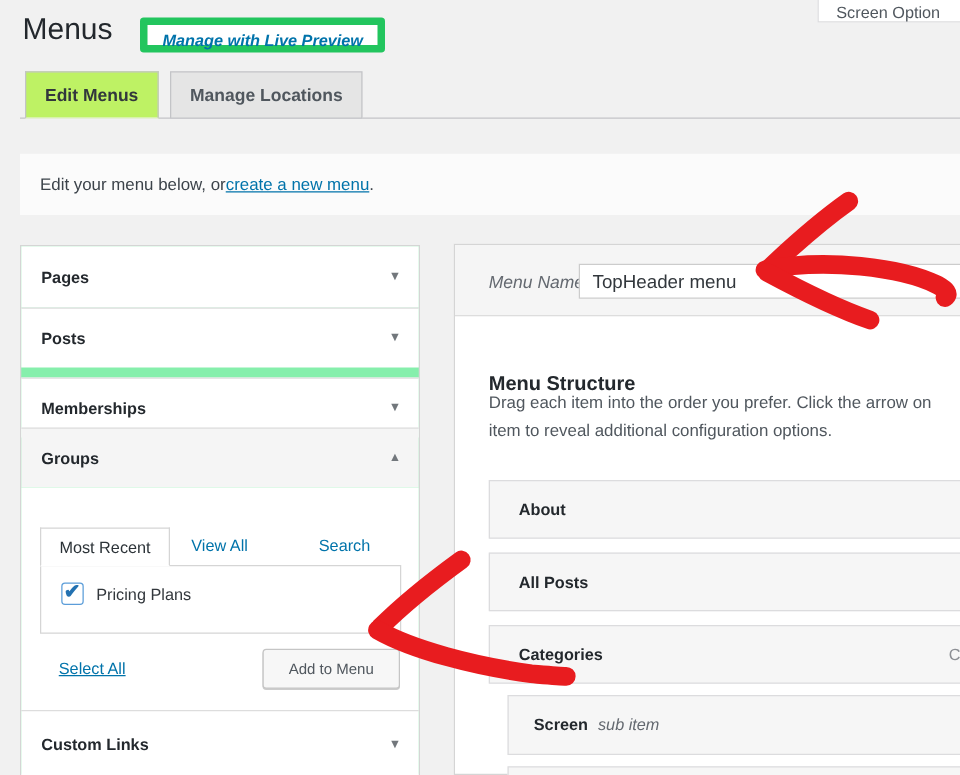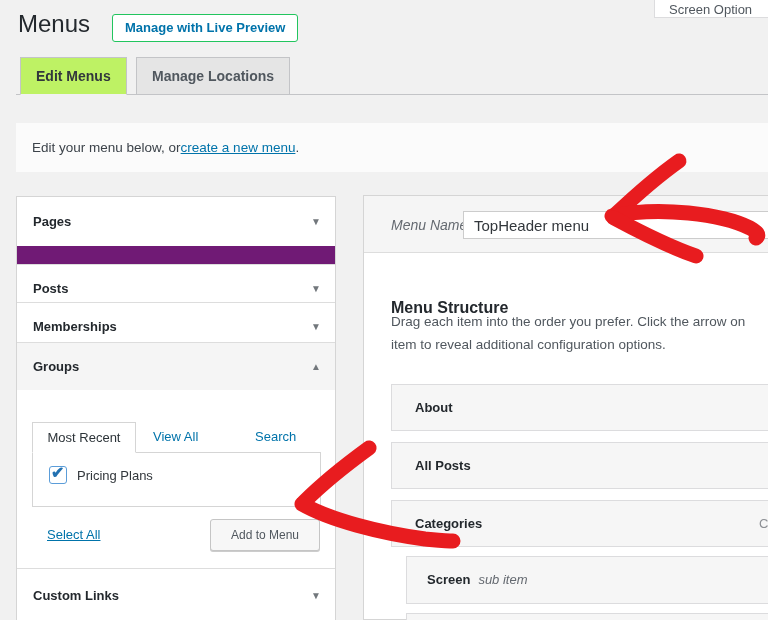--- a/index.html
+++ b/index.html
@@ -6,37 +6,37 @@
   html,body { width:768px; height:620px; }
   body { font-family:"Liberation Sans", sans-serif; background:#f1f1f1; position:relative; overflow:hidden; color:#23282d; }
   .abs { position:absolute; }
 
   
   .screen-options { left:654px; top:-8px; width:160px; height:26px; background:#fff;
     border:1px solid #dcdcde; color:#50575e; font-size:13px; display:flex; align-items:center;
     padding:8px 0 0 14px; }
   .page-title { left:18px; top:10px; font-size:24px; font-weight:400; color:#23282d; }
   .title-action { left:112px; top:14px; height:28px; padding:0 12px; background:#fff;
-    border:1px solid #22c55e; border-radius:3px; color:#0073aa; font-size:13px; font-weight:700;
-    line-height:26px; cursor:pointer; }
+    border:6px solid #22c55e; border-radius:3px; color:#0073aa; font-size:13px; font-weight:700;
+    line-height:26px; cursor:pointer;font-style:italic; }
 
   
   .tab-line { left:16px; top:94px; width:752px; border-bottom:1px solid #c3c4c7; }
   .nav-tab { top:57px; height:38px; line-height:36px; padding:0 15px; font-size:14px; font-weight:700;
     border:1px solid #c3c4c7; cursor:pointer; }
   .nav-tab.active { left:20px; background:#bef264; border-bottom:1px solid #f1f1f1; color:#32373c; z-index:2; }
   .nav-tab.inactive { left:136px; background:#e5e5e5; color:#50575e; }
 
   
   .notice { left:16px; top:123px; width:752px; height:49px; background:#fbfbfb;
     display:flex; align-items:center; padding-left:16px; font-size:13.5px; color:#3c434a; }
   .notice a { color:#0073aa; text-decoration:underline; cursor:pointer; }
 
   
-  .sidebar { left:16px; top:196px; width:320px; height:424px; background:#701a75; border:1px solid #d5d5d5; }
+  .sidebar { left:16px; top:196px; width:320px; height:424px; background:#86efac; border:1px solid #d5d5d5; }
   .acc-row { position:absolute; left:0; width:318px; height:48px; display:flex; align-items:center;
     justify-content:space-between; padding:0 14px 0 16px; font-size:13px; font-weight:700;
     color:#23282d; border-top:1px solid #ddd; cursor:pointer; background:#fff; }
   .acc-row.first { border-top:none; height:49px; }
   .acc-row.open { background:#f5f5f5; }
   .acc-arrow { color:#72777c; font-size:10px; }
 
   .groups-content { position:absolute; left:0; top:193px; width:318px; height:178px; background:#fff; }
   .sub-tab { position:absolute; left:15px; top:32px; width:104px; height:31px; background:#fff;
     border:1px solid #d5d5d5; border-bottom:1px solid #fff; z-index:2; text-align:center;
@@ -101,21 +101,21 @@
   <span>.</span>
 </div>
 
 <div class="abs sidebar">
 
   <div class="acc-row first" style="top:0;">
     <span>Pages</span>
     <span class="acc-arrow">▼</span>
   </div>
 
-  <div class="acc-row" style="top:67px;">
+  <div class="acc-row" style="top:49px;">
     <span>Posts</span>
     <span class="acc-arrow">▼</span>
   </div>
 
   <div class="acc-row" style="top:105px;">
     <span>Memberships</span>
     <span class="acc-arrow">▼</span>
   </div>
 
   <div class="acc-row open" style="top:145px;">

